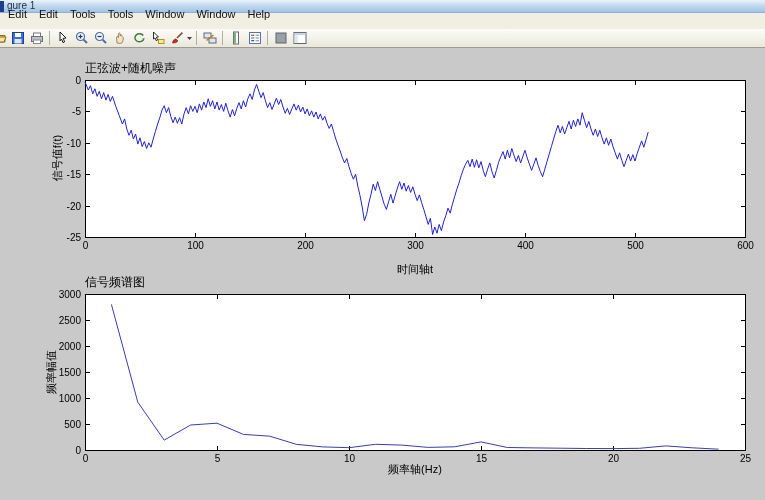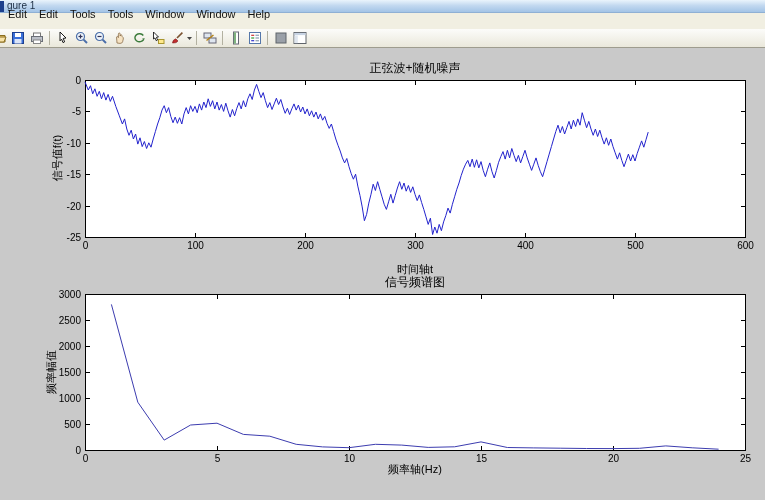--- a/index.html
+++ b/index.html
@@ -29,21 +29,21 @@
     display:flex;align-items:center;padding-left:0px;
   }
   .tb-btn{width:19px;height:17px;display:flex;align-items:center;justify-content:center;}
   .tb-btn.clipped{width:8px;overflow:hidden;justify-content:flex-start;}
   .tb-btn.clipped svg{margin-left:-8px;}
   .tb-caret{width:7px;height:17px;display:flex;align-items:center;}
   .tb-sep{width:1px;height:14px;background:#b3b1a1;margin:0 3px;}
   .canvas{position:absolute;top:48px;left:0;width:765px;height:452px;background:#c9c9c9;}
   .canvas svg{position:absolute;top:0;left:0;}
   .chart-title{
-    position:absolute;left:85px;width:660px;text-align:center;
+    position:absolute;left:85px;width:660px;
     font-size:12px;color:#000;white-space:nowrap;
   }
   .x-label{
     position:absolute;left:85px;width:660px;text-align:center;
     font-size:11px;color:#000;white-space:nowrap;
   }
   .y-label{
     position:absolute;font-size:11px;color:#000;white-space:nowrap;
     transform:translate(-50%,-50%) rotate(-90deg);
   }

